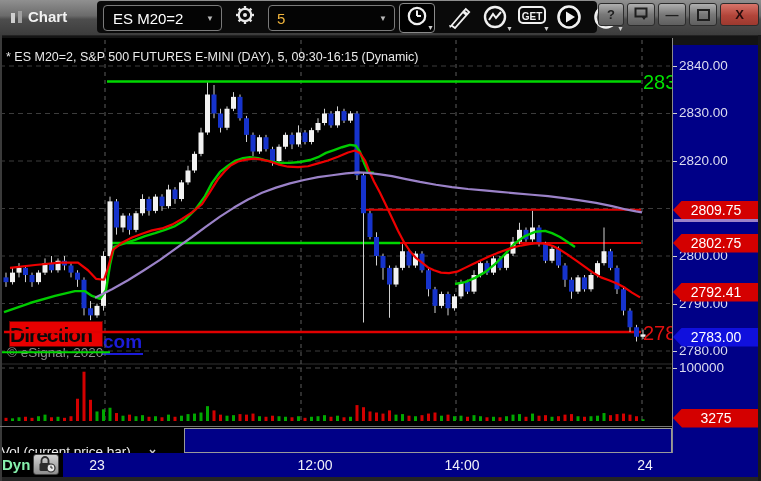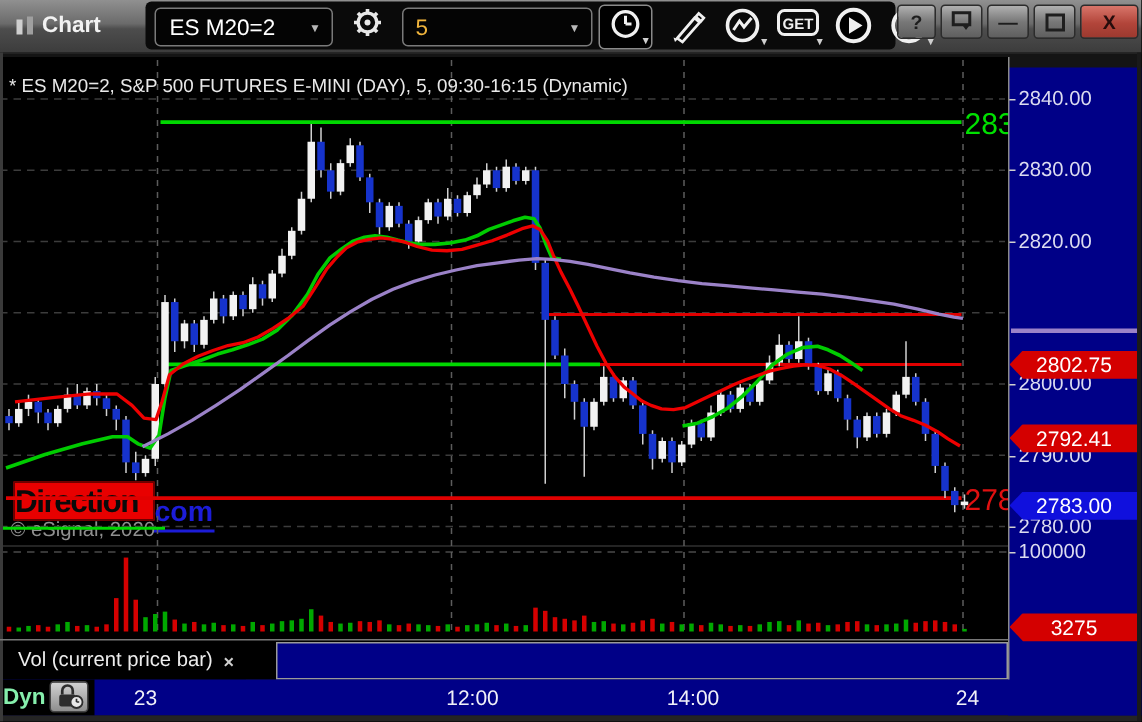--- a/index.html
+++ b/index.html
@@ -37,22 +37,22 @@
   .axis-tick-label{position:absolute;left:7px;color:#dcdcf0;font-size:13.5px;white-space:nowrap;}
   .axis-tick-mark{position:absolute;left:0;width:5px;height:1px;background:#cfcfcf;}
   .price-tag{position:absolute;left:1px;width:86px;height:19px;color:#fff;font-size:14px;
      display:flex;align-items:center;justify-content:center;
      clip-path:polygon(0 50%,9px 0,100% 0,100% 100%,9px 100%);z-index:2;}
   .purple-sliver{position:absolute;left:2px;top:174px;width:84px;height:3px;background:#9b82c8;z-index:3;}
   
   .tab-row{left:0;top:427px;width:672px;height:26px;background:#000;z-index:3;}
   .tab-row .bluefill{position:absolute;left:184px;top:1px;width:486px;height:23px;
       background:#000087;border:1px solid #9a9a9a;}
-  .vol-tab{position:absolute;left:0;top:0;width:164px;height:26px;background:#000;color:#ededed;
-      font-size:13.5px;line-height:26px;padding-left:12px;box-sizing:border-box;}
+  .vol-tab{position:absolute;left:0;top:12px;width:164px;height:26px;background:#000;color:#ededed;
+      font-size:13.5px;line-height:26px;padding-left:1px;box-sizing:border-box;}
   .vol-tab .close-x{position:absolute;right:8px;top:1px;color:#cfcfcf;font-size:12px;font-weight:bold;}
   .time-axis{left:0;top:453px;width:761px;height:24px;background:#000087;z-index:3;}
   .dyn-box{position:absolute;left:0;top:0;width:63px;height:24px;background:#000;}
   .dyn-label{position:absolute;left:2px;top:3px;color:#86efac;font-weight:bold;font-size:15px;}
   .lock-btn{position:absolute;left:33px;top:1px;width:26px;height:21px;border:1px solid #444;
       border-radius:3px;background:linear-gradient(#d2d2d2,#8e8e8e);}
   .time-label{position:absolute;top:4px;width:56px;text-align:center;color:#f0f0f8;font-size:14px;}
   .bottom-strip{left:0;top:477px;width:761px;height:4px;background:#242424;z-index:3;}
   .frame-left{left:0;top:35px;width:2px;height:446px;background:#3a3a3a;z-index:5;}
   .frame-right{left:758px;top:35px;width:3px;height:446px;background:#1a1a1a;z-index:5;}
@@ -528,20 +528,21 @@
     <div class="axis-tick-mark" style="top: 116px;"></div>
     <div class="axis-tick-label" style="top: 108px;">2820.00</div>
     <div class="axis-tick-mark" style="top: 211px;"></div>
     <div class="axis-tick-label" style="top: 203px;">2800.00</div>
     <div class="axis-tick-mark" style="top: 259px;"></div>
     <div class="axis-tick-label" style="top: 251px;">2790.00</div>
     <div class="axis-tick-mark" style="top: 306px;"></div>
     <div class="axis-tick-label" style="top: 298px;">2780.00</div>
     <div class="axis-tick-mark" style="top: 323px;"></div>
     <div class="axis-tick-label" style="top: 315px;">100000</div>
+    <div class="price-tag" style="top: 155.5px; background: rgb(212, 0, 0);">2809.75</div>
     <div class="price-tag" style="top: 188.5px; background: rgb(212, 0, 0);">2802.75</div>
     <div class="price-tag" style="top: 237.5px; background: rgb(212, 0, 0);">2792.41</div>
     <div class="price-tag" style="top: 282.5px; background: rgb(16, 16, 221);">2783.00</div>
     <div class="price-tag" style="top: 363.5px; background: rgb(212, 0, 0);">3275</div>
   </div>
 
 <div class="abs tab-row">
   <div class="bluefill"></div>
   <div class="vol-tab">
     <span>Vol (current price bar)</span>

